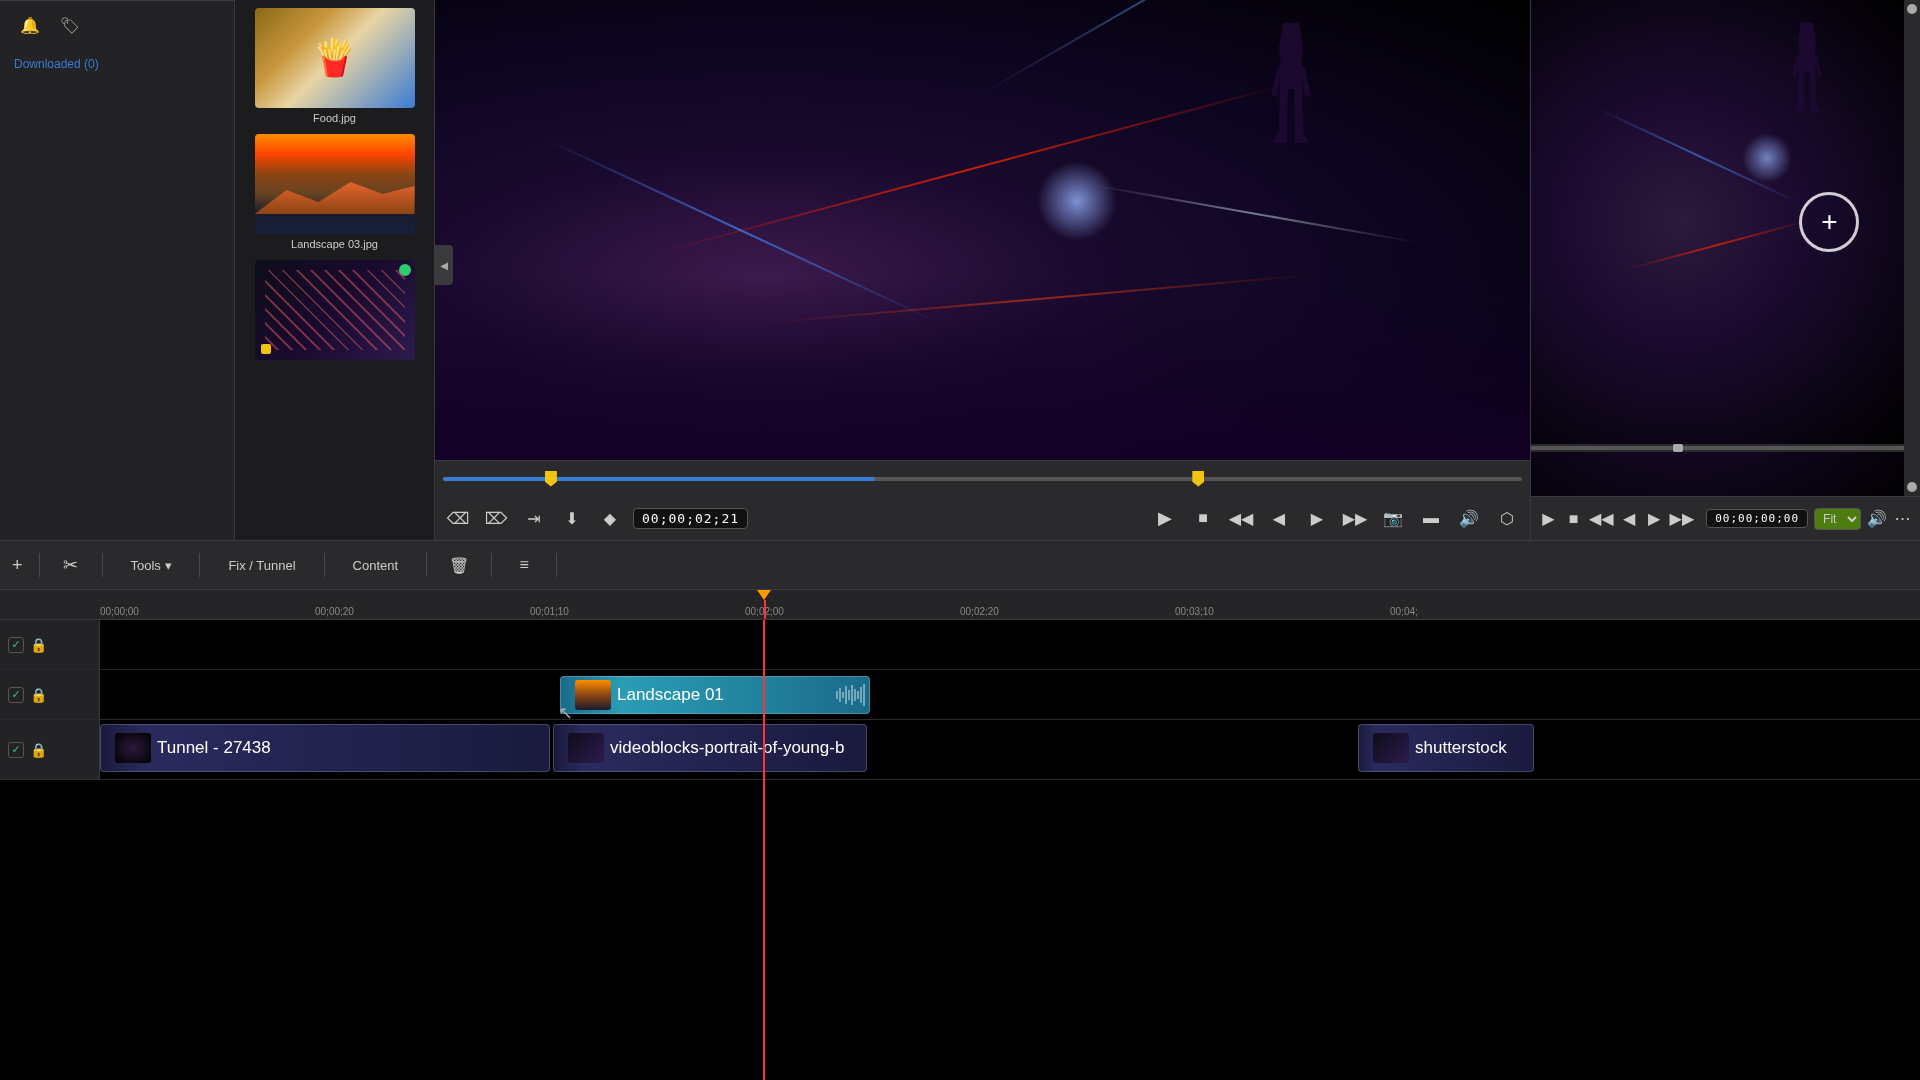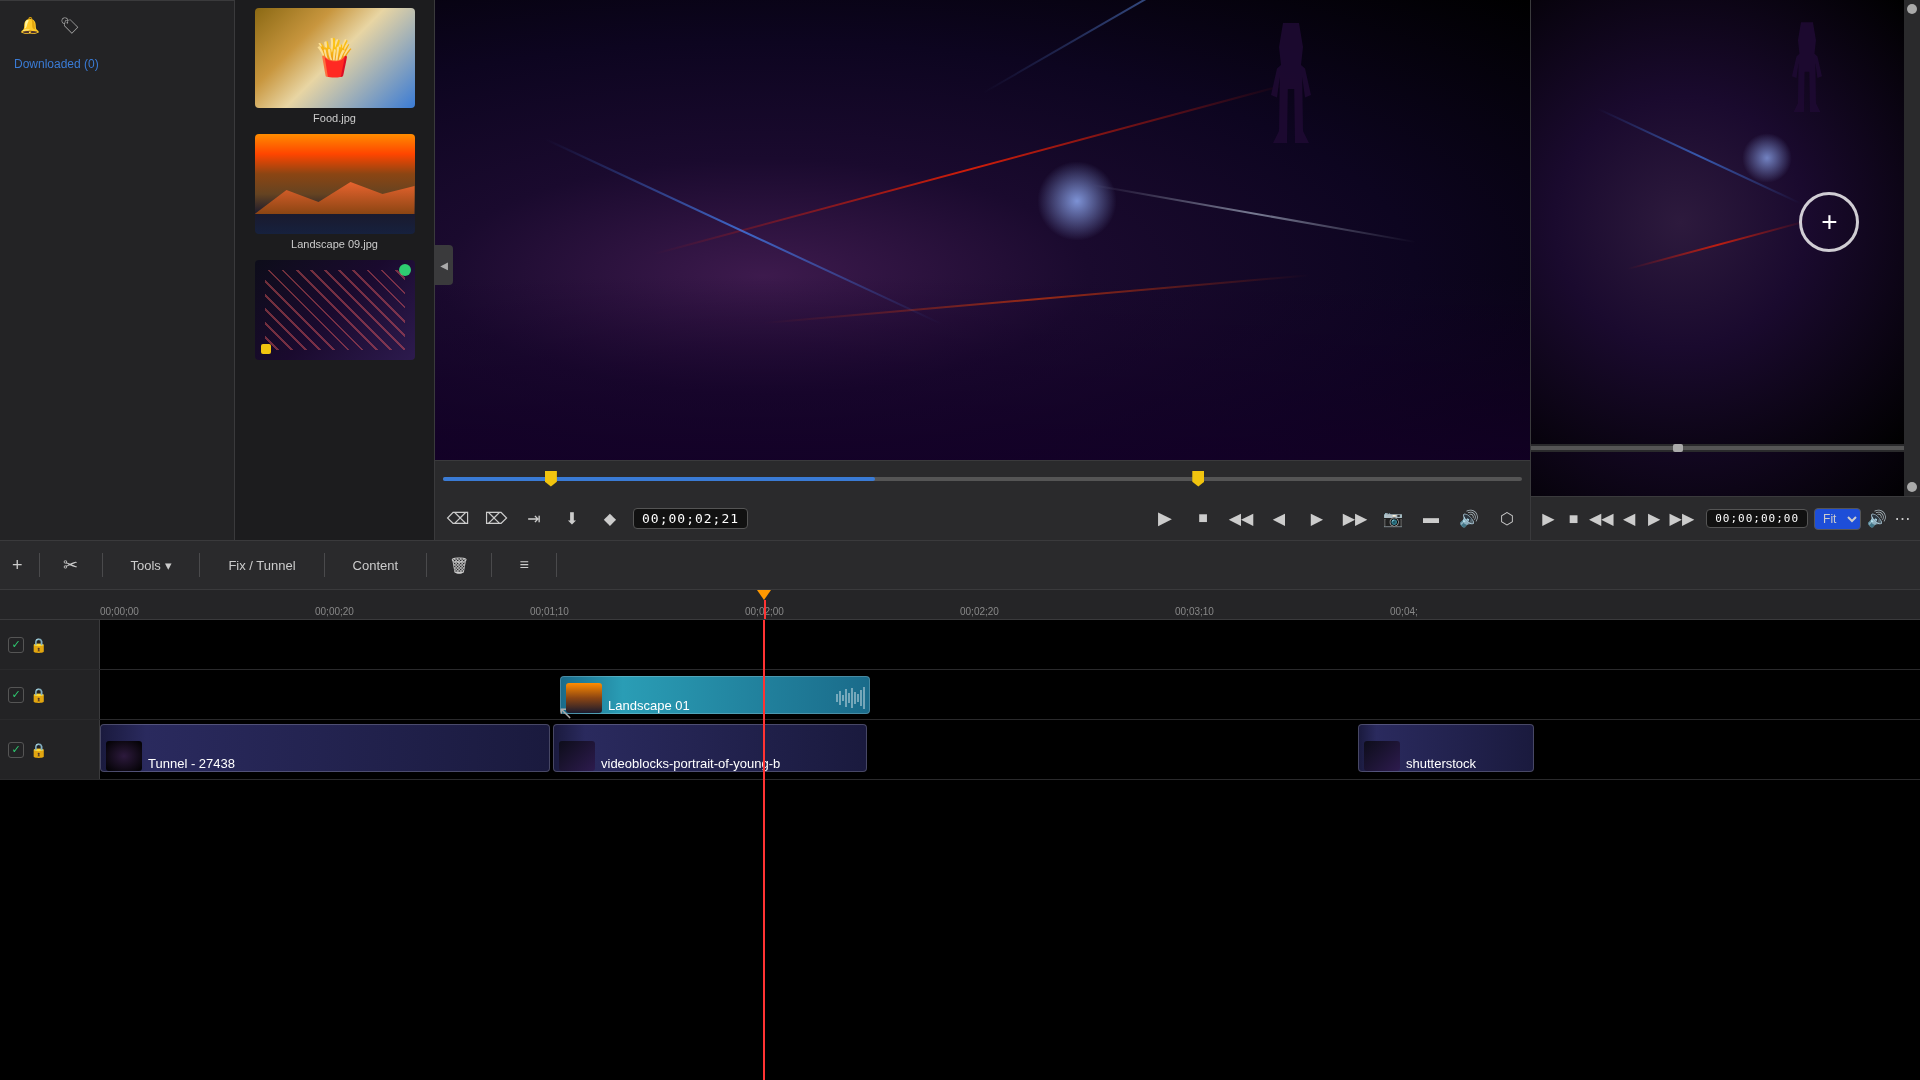--- a/index.html
+++ b/index.html
@@ -395,21 +395,21 @@
     .second-preview-controls {
       background: #2a2a2c;
       padding: 4px 8px;
       display: flex;
       align-items: center;
       gap: 6px;
       height: 44px;
       border-top: 1px solid #3a3a3c;
     }
     .fit-select {
-      background: #1d4ed8;
+      background: #4d7c0f;
       border: 1px solid #555;
       border-radius: 4px;
       color: #ccc;
       font-size: 12px;
       padding: 2px 4px;
       cursor: pointer;
     }
 
     
     .toolbar {
@@ -538,23 +538,23 @@
       overflow: hidden;
     }
 
     
     .clip-block {
       position: absolute;
       height: 38px;
       top: 6px;
       border-radius: 4px;
       display: flex;
-      align-items: flex-end;
-      padding: 0 5px;
-      font-size: 13px;
+      align-items: center;
+      padding: 0 14px;
+      font-size: 17px;
       color: white;
       cursor: pointer;
       overflow: hidden;
       border: 1px solid rgba(255,255,255,0.2);
     }
     .clip-landscape {
       background: linear-gradient(90deg, #1a6b8a 0%, #2a9db5 20%, #1a6b8a 100%);
       left: 460px;
       width: 310px;
     }
@@ -609,21 +609,21 @@
     <div class="downloaded-label">Downloaded (0)</div>
   </div>
 
   <div class="media-grid">
     <div class="media-item">
       <div class="media-thumb media-thumb-food"></div>
       <span class="media-label">Food.jpg</span>
     </div>
     <div class="media-item">
       <div class="media-thumb media-thumb-landscape"></div>
-      <span class="media-label">Landscape 09.jpg</span>
+      <span class="media-label">Landscape 03.jpg</span>
     </div>
     <div class="media-item">
       <div class="media-thumb media-thumb-video">
         <div class="media-thumb-badge"></div>
         <div class="media-thumb-badge-yellow"></div>
       </div>
       <span class="media-label"></span>
     </div>
   </div>
 

